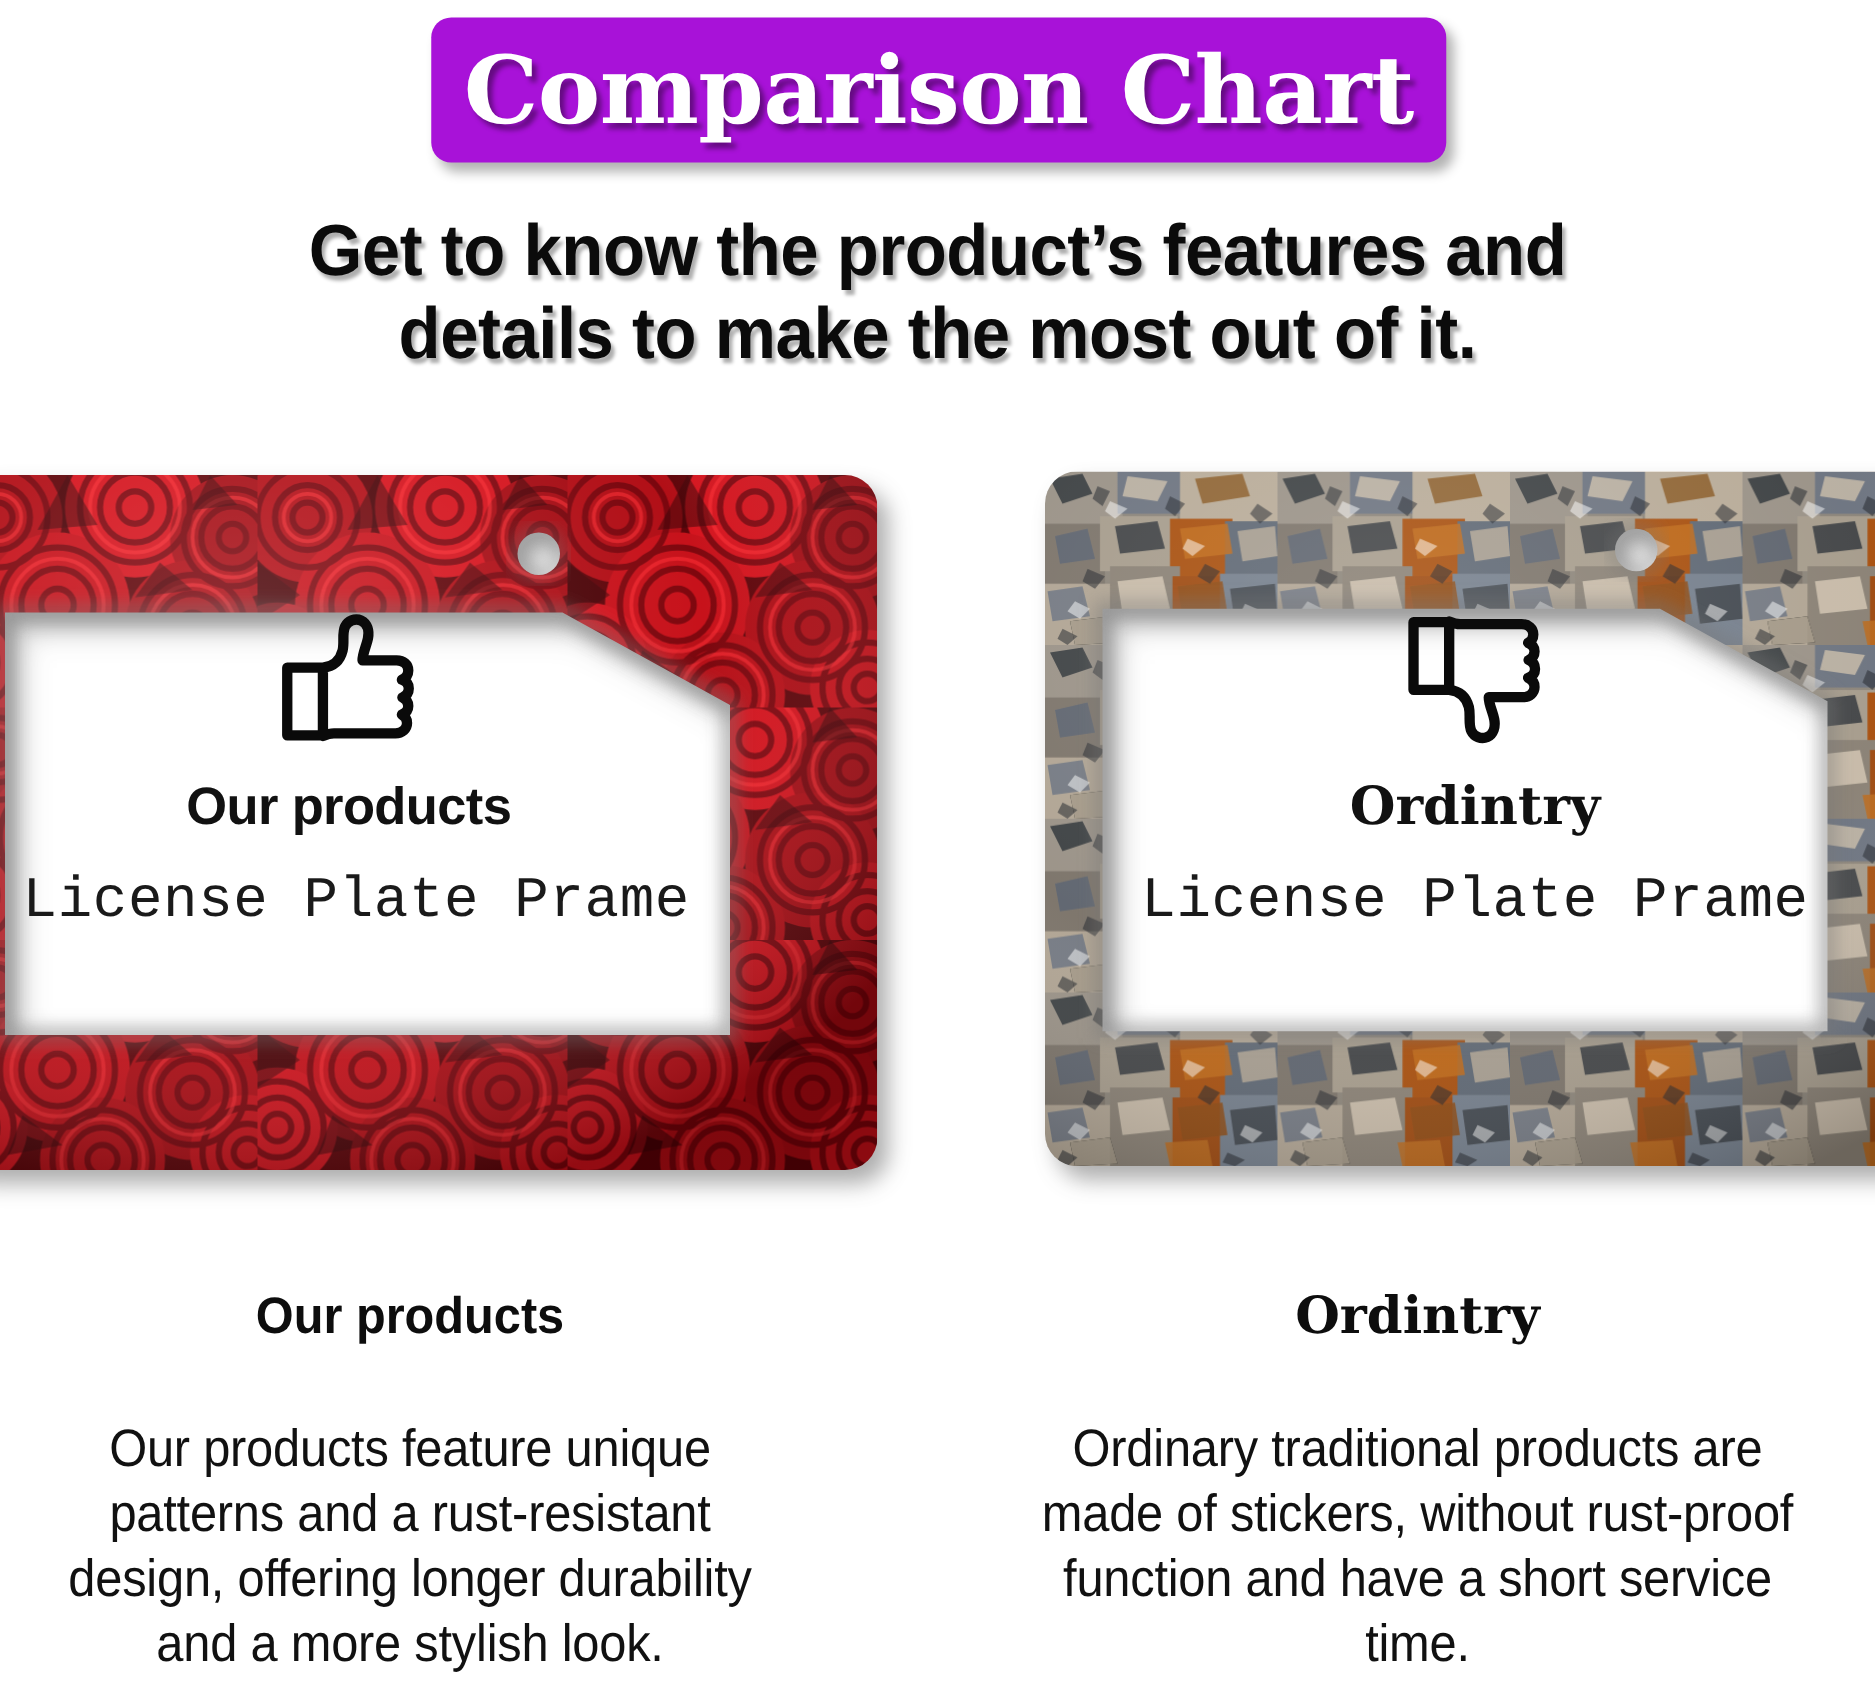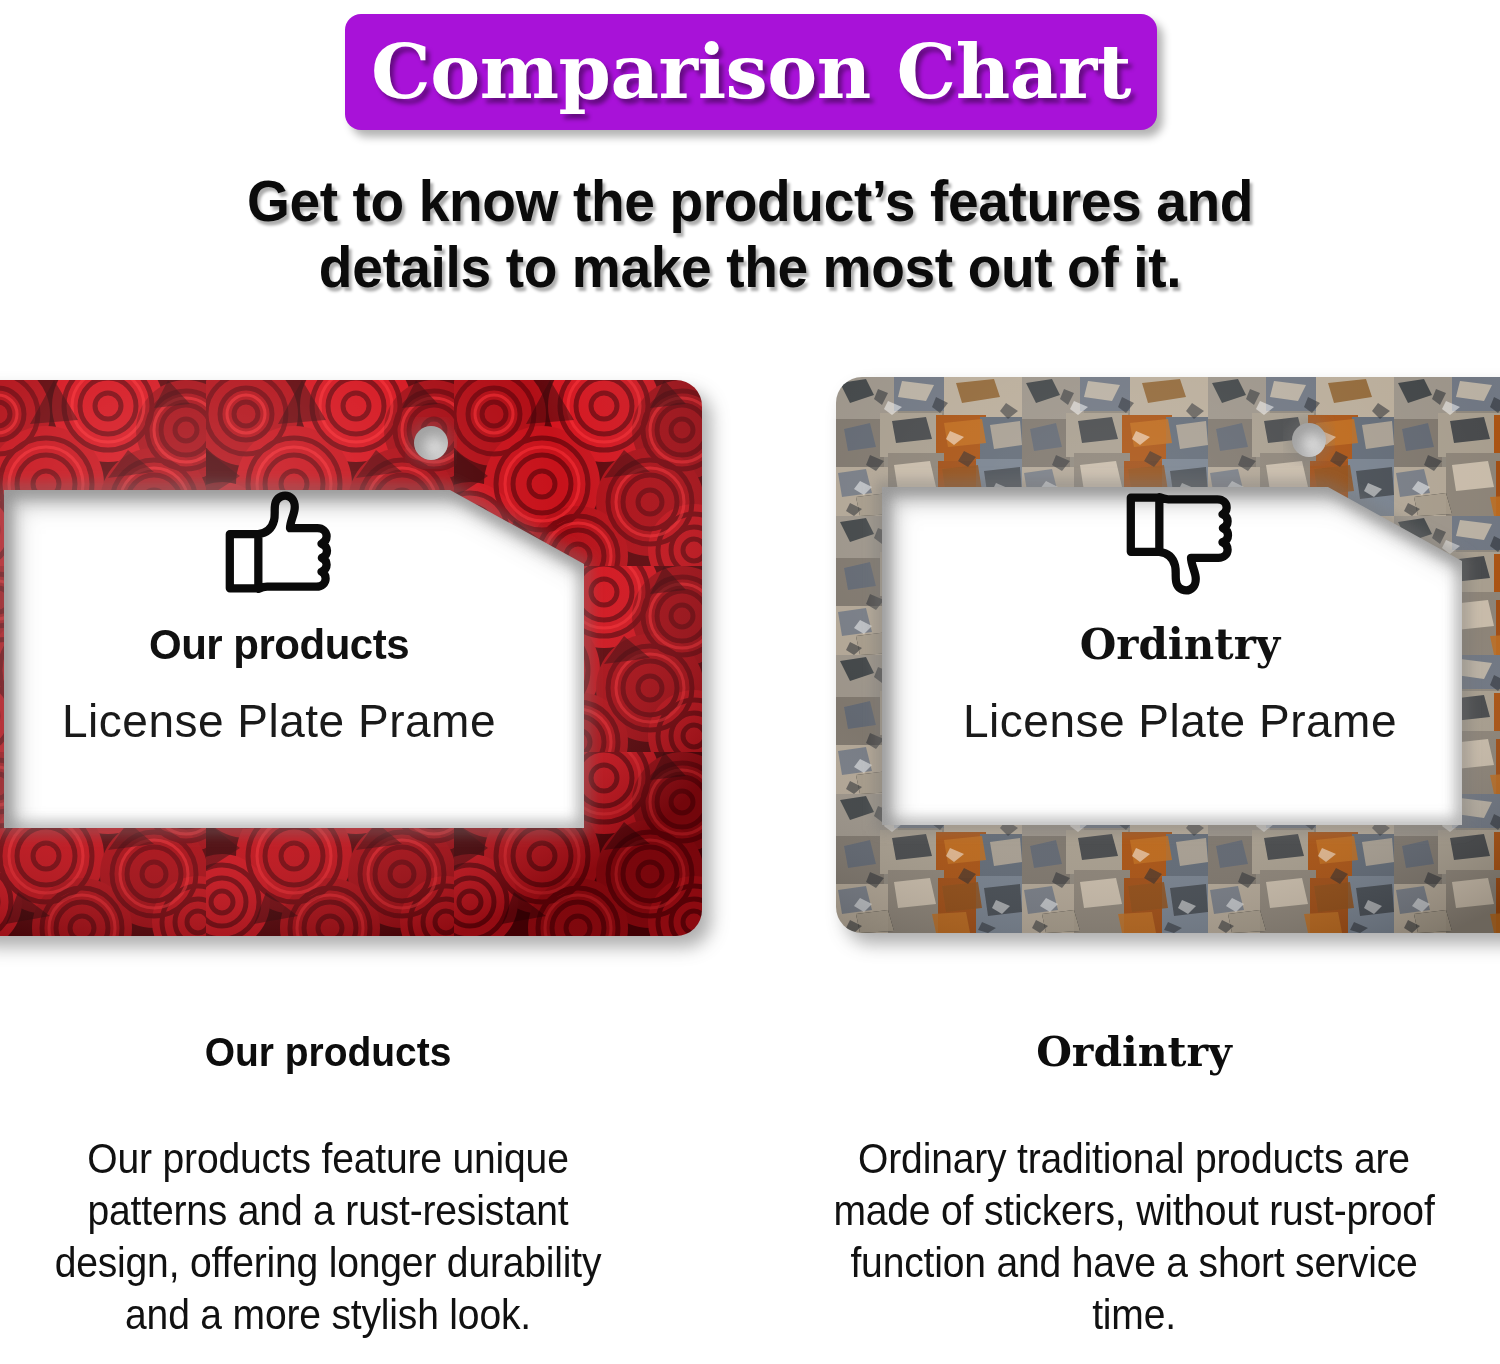--- a/index.html
+++ b/index.html
@@ -97,21 +97,21 @@
     font-weight: bold;
     letter-spacing: -0.5px;
   }
   .frame-brand.ordinary {
     font-family: "DejaVu Serif", serif;
     font-weight: bold;
     letter-spacing: 0px;
   }
 
   .frame-subline {
-    font-family: Liberation Sans, sans-serif;
+    font-family: Liberation Mono, monospace;
     font-weight: 300;
     font-size: 46px;
     line-height: 1.05;
     color: #1a1a1a;
     letter-spacing: 0.5px;
     white-space: nowrap;
   }
 
   
   .col {

